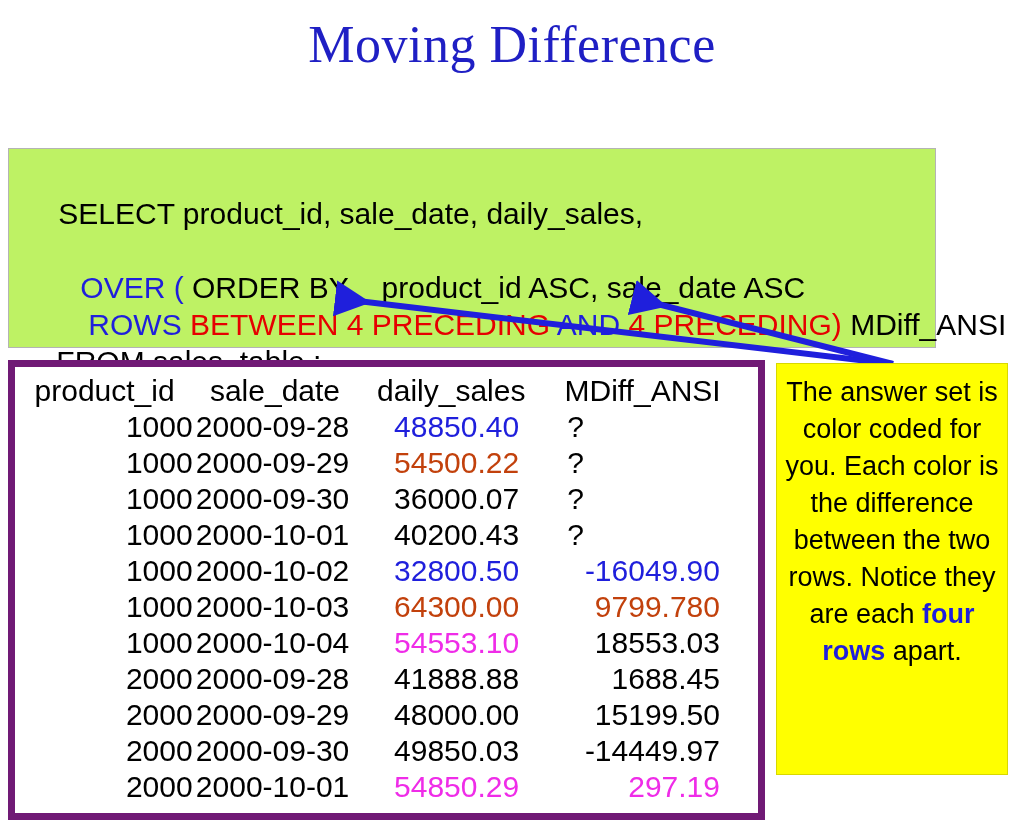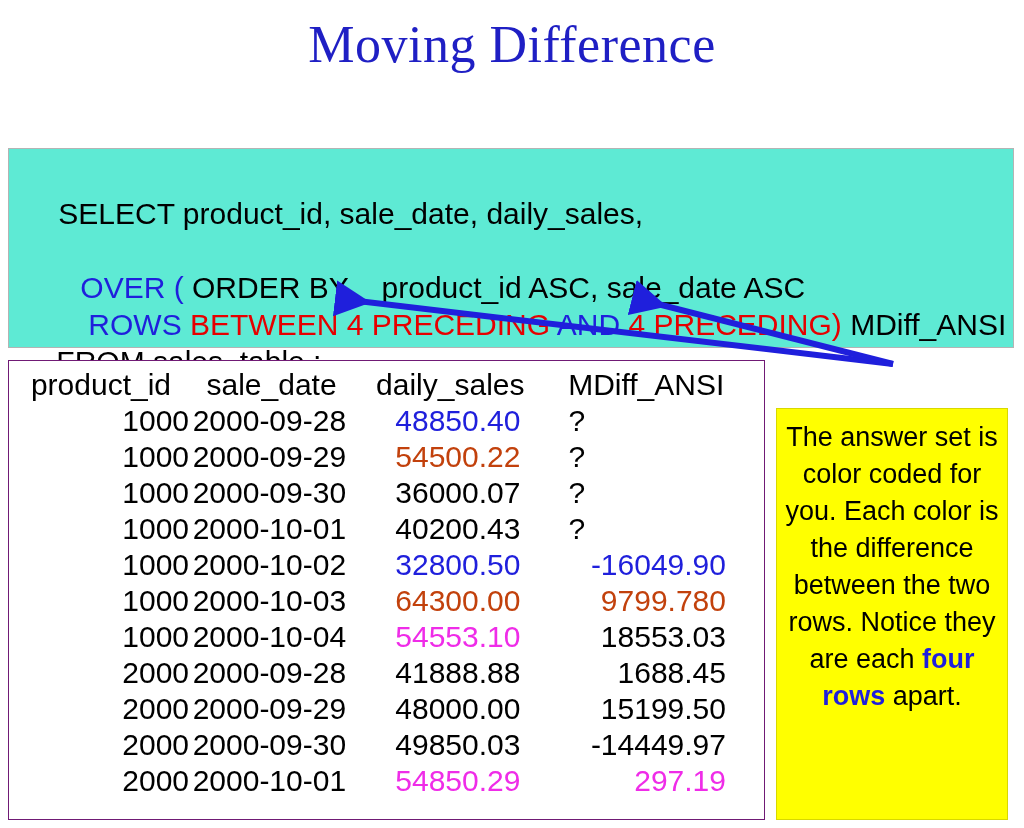--- a/index.html
+++ b/index.html
@@ -30,25 +30,25 @@
     color: #1f1fc4;
     letter-spacing: 0.5px;
     white-space: nowrap;
   }
 
   
   #sql-box {
     position: absolute;
     left: 8px;
     top: 148px;
-    width: 1006px;
+    width: 928px;
     height: 200px;
     box-sizing: border-box;
     border: 1px solid #b4b4b4;
-    background: #5eead4;
+    background: #bef264;
     padding: 8px;
   }
   .sql-line {
     font-size: 30px;
     line-height: 37px;
     white-space: pre;
     color: #000000;
     font-family: "Liberation Sans", sans-serif;
   }
   #sql-line-1 { position: absolute; left: 16px;  top: 9px;   }
@@ -72,21 +72,21 @@
   }
 
   
   #result-box {
     position: absolute;
     left: 8px;
     top: 360px;
     width: 757px;
     height: 460px;
     box-sizing: border-box;
-    border: 1px solid #701a75;
+    border: 7px solid #701a75;
     background: #ffffff;
   }
   #result-table {
     position: absolute;
     left: 0;
     top: 6px;
     width: 100%;
     border-collapse: collapse;
   }
   #result-table th,
@@ -128,21 +128,20 @@
     width: 232px;
     height: 412px;
     box-sizing: border-box;
     background: #ffff00;
     border: 1px solid #d8d800;
     text-align: center;
     font-size: 27px;
     line-height: 37px;
     color: #000000;
     padding: 10px 8px 0 8px;
-    margin-top: 45px;
   }
   #note-box b {
     color: #1f1fdc;
     font-weight: bold;
   }
 </style>
 </head>
 <body>
 
 <div id="slide-title">Moving Difference</div>

